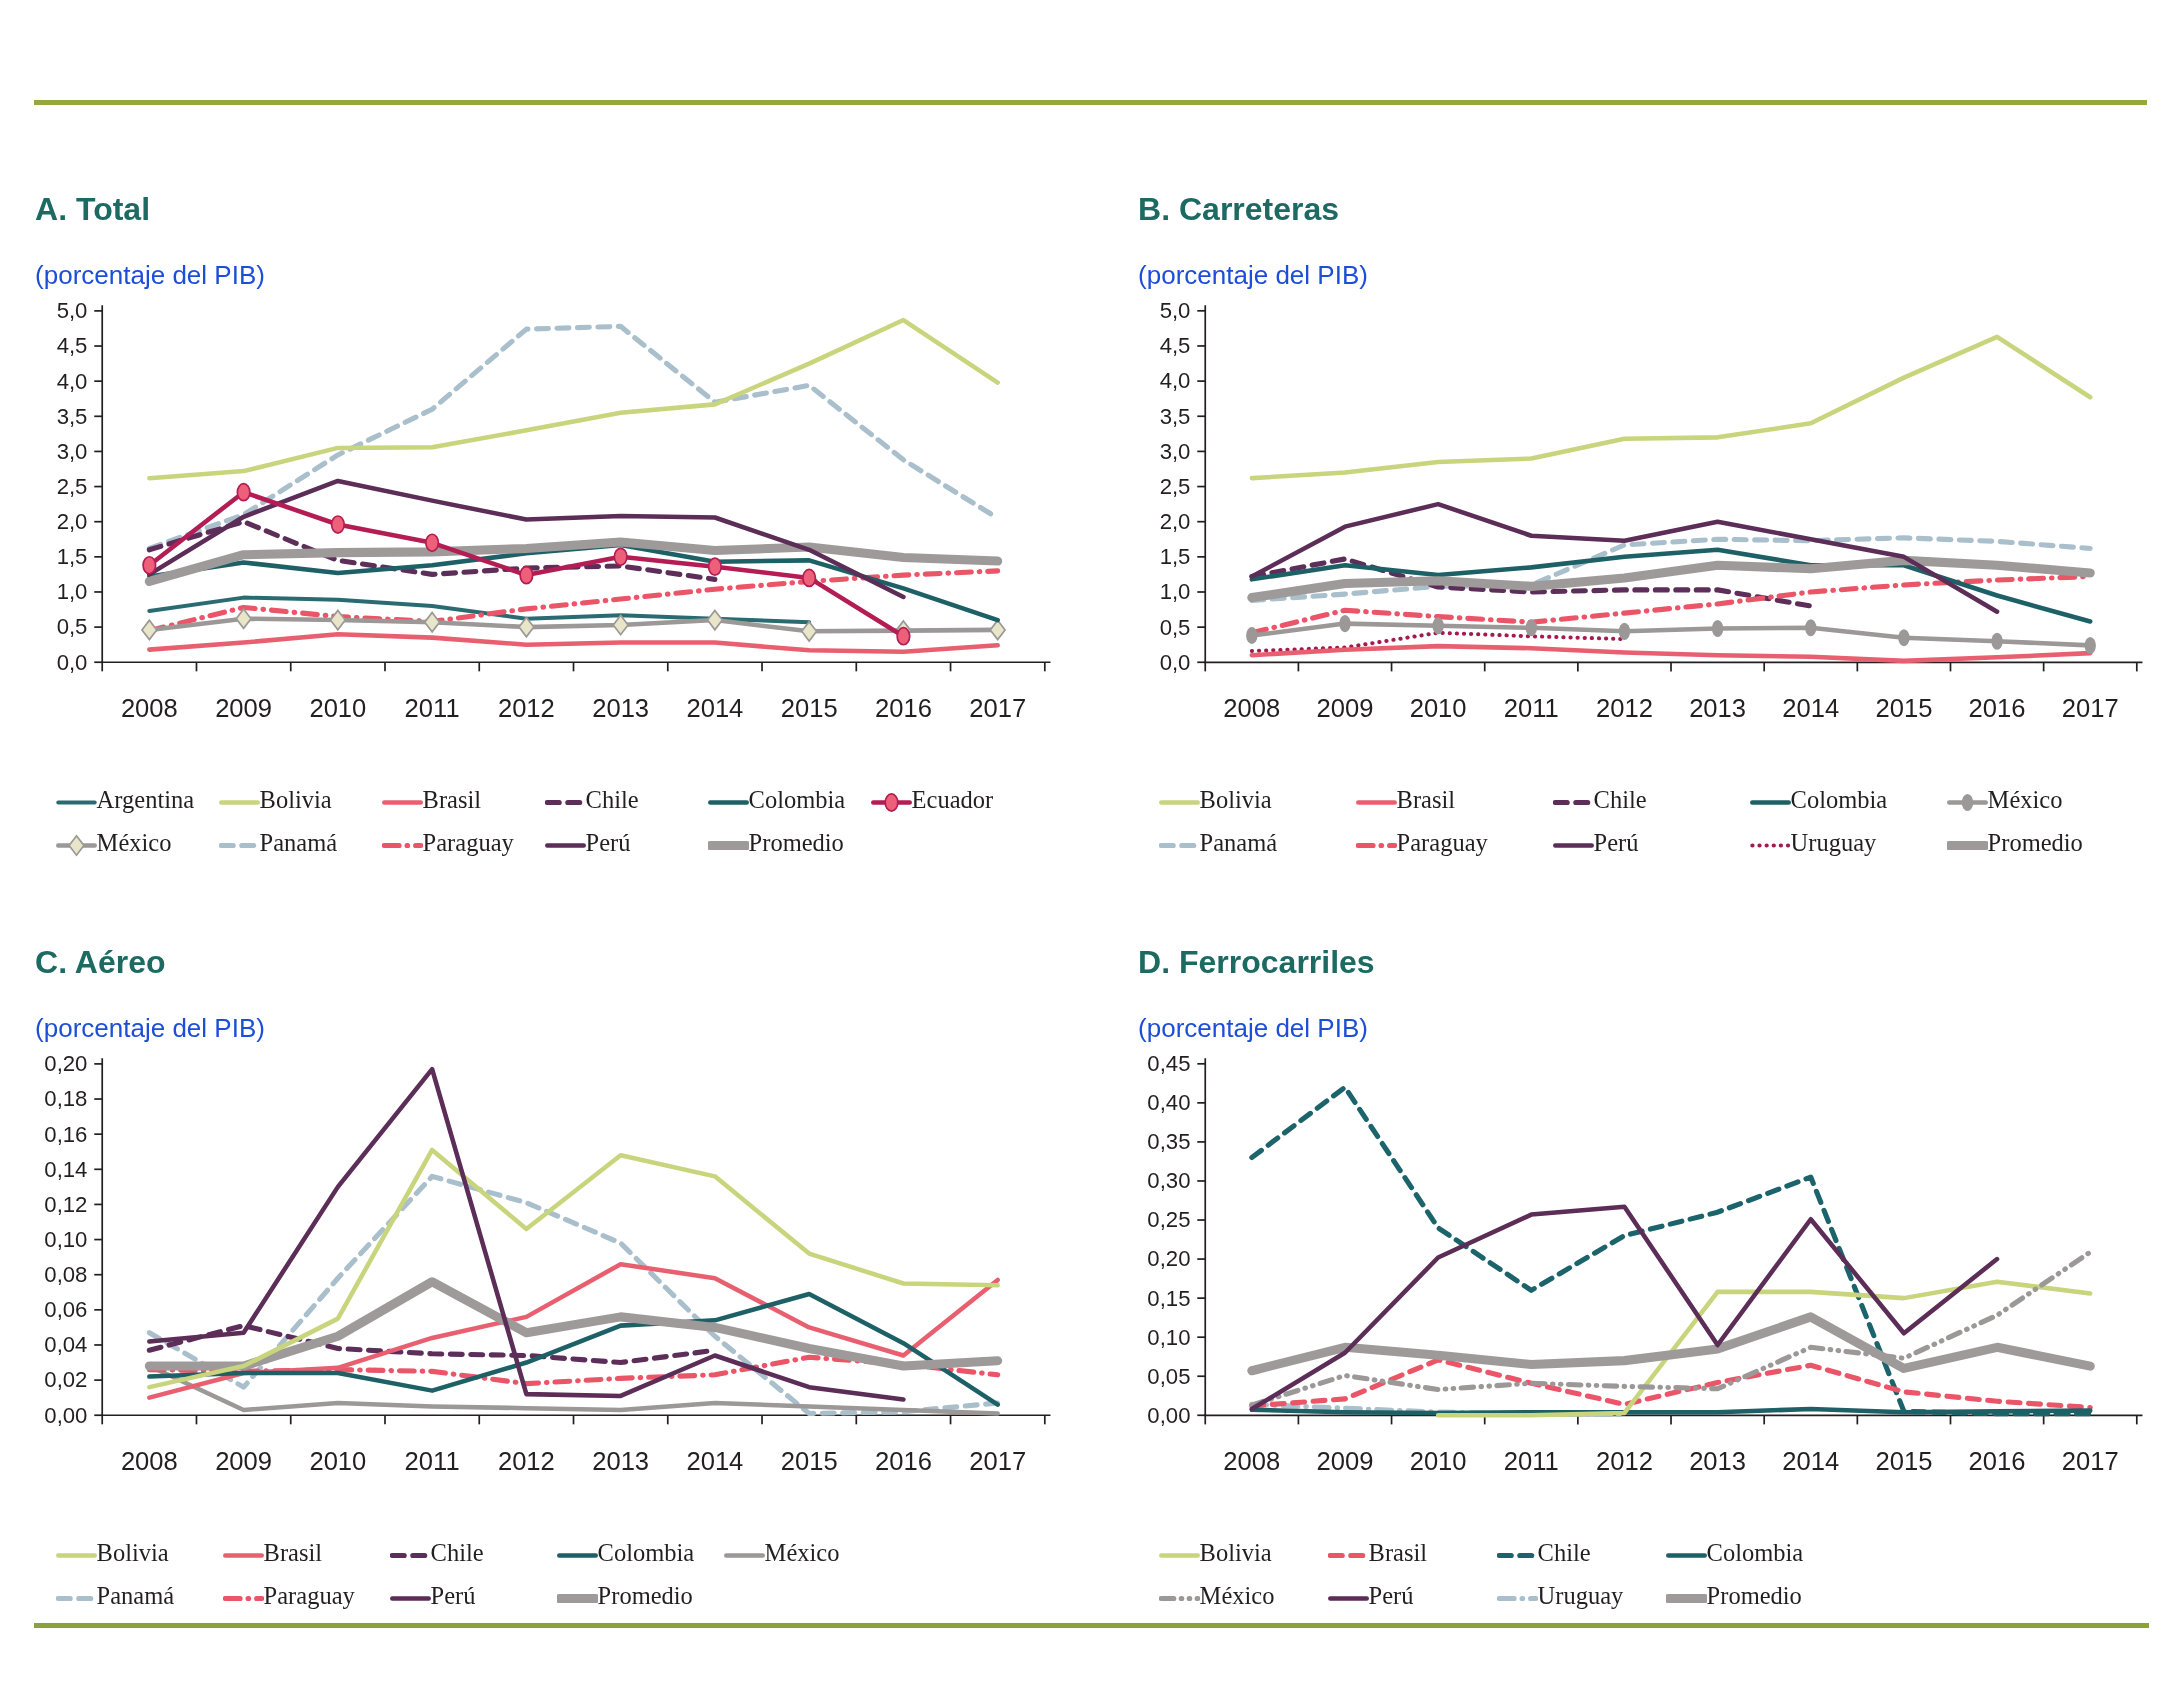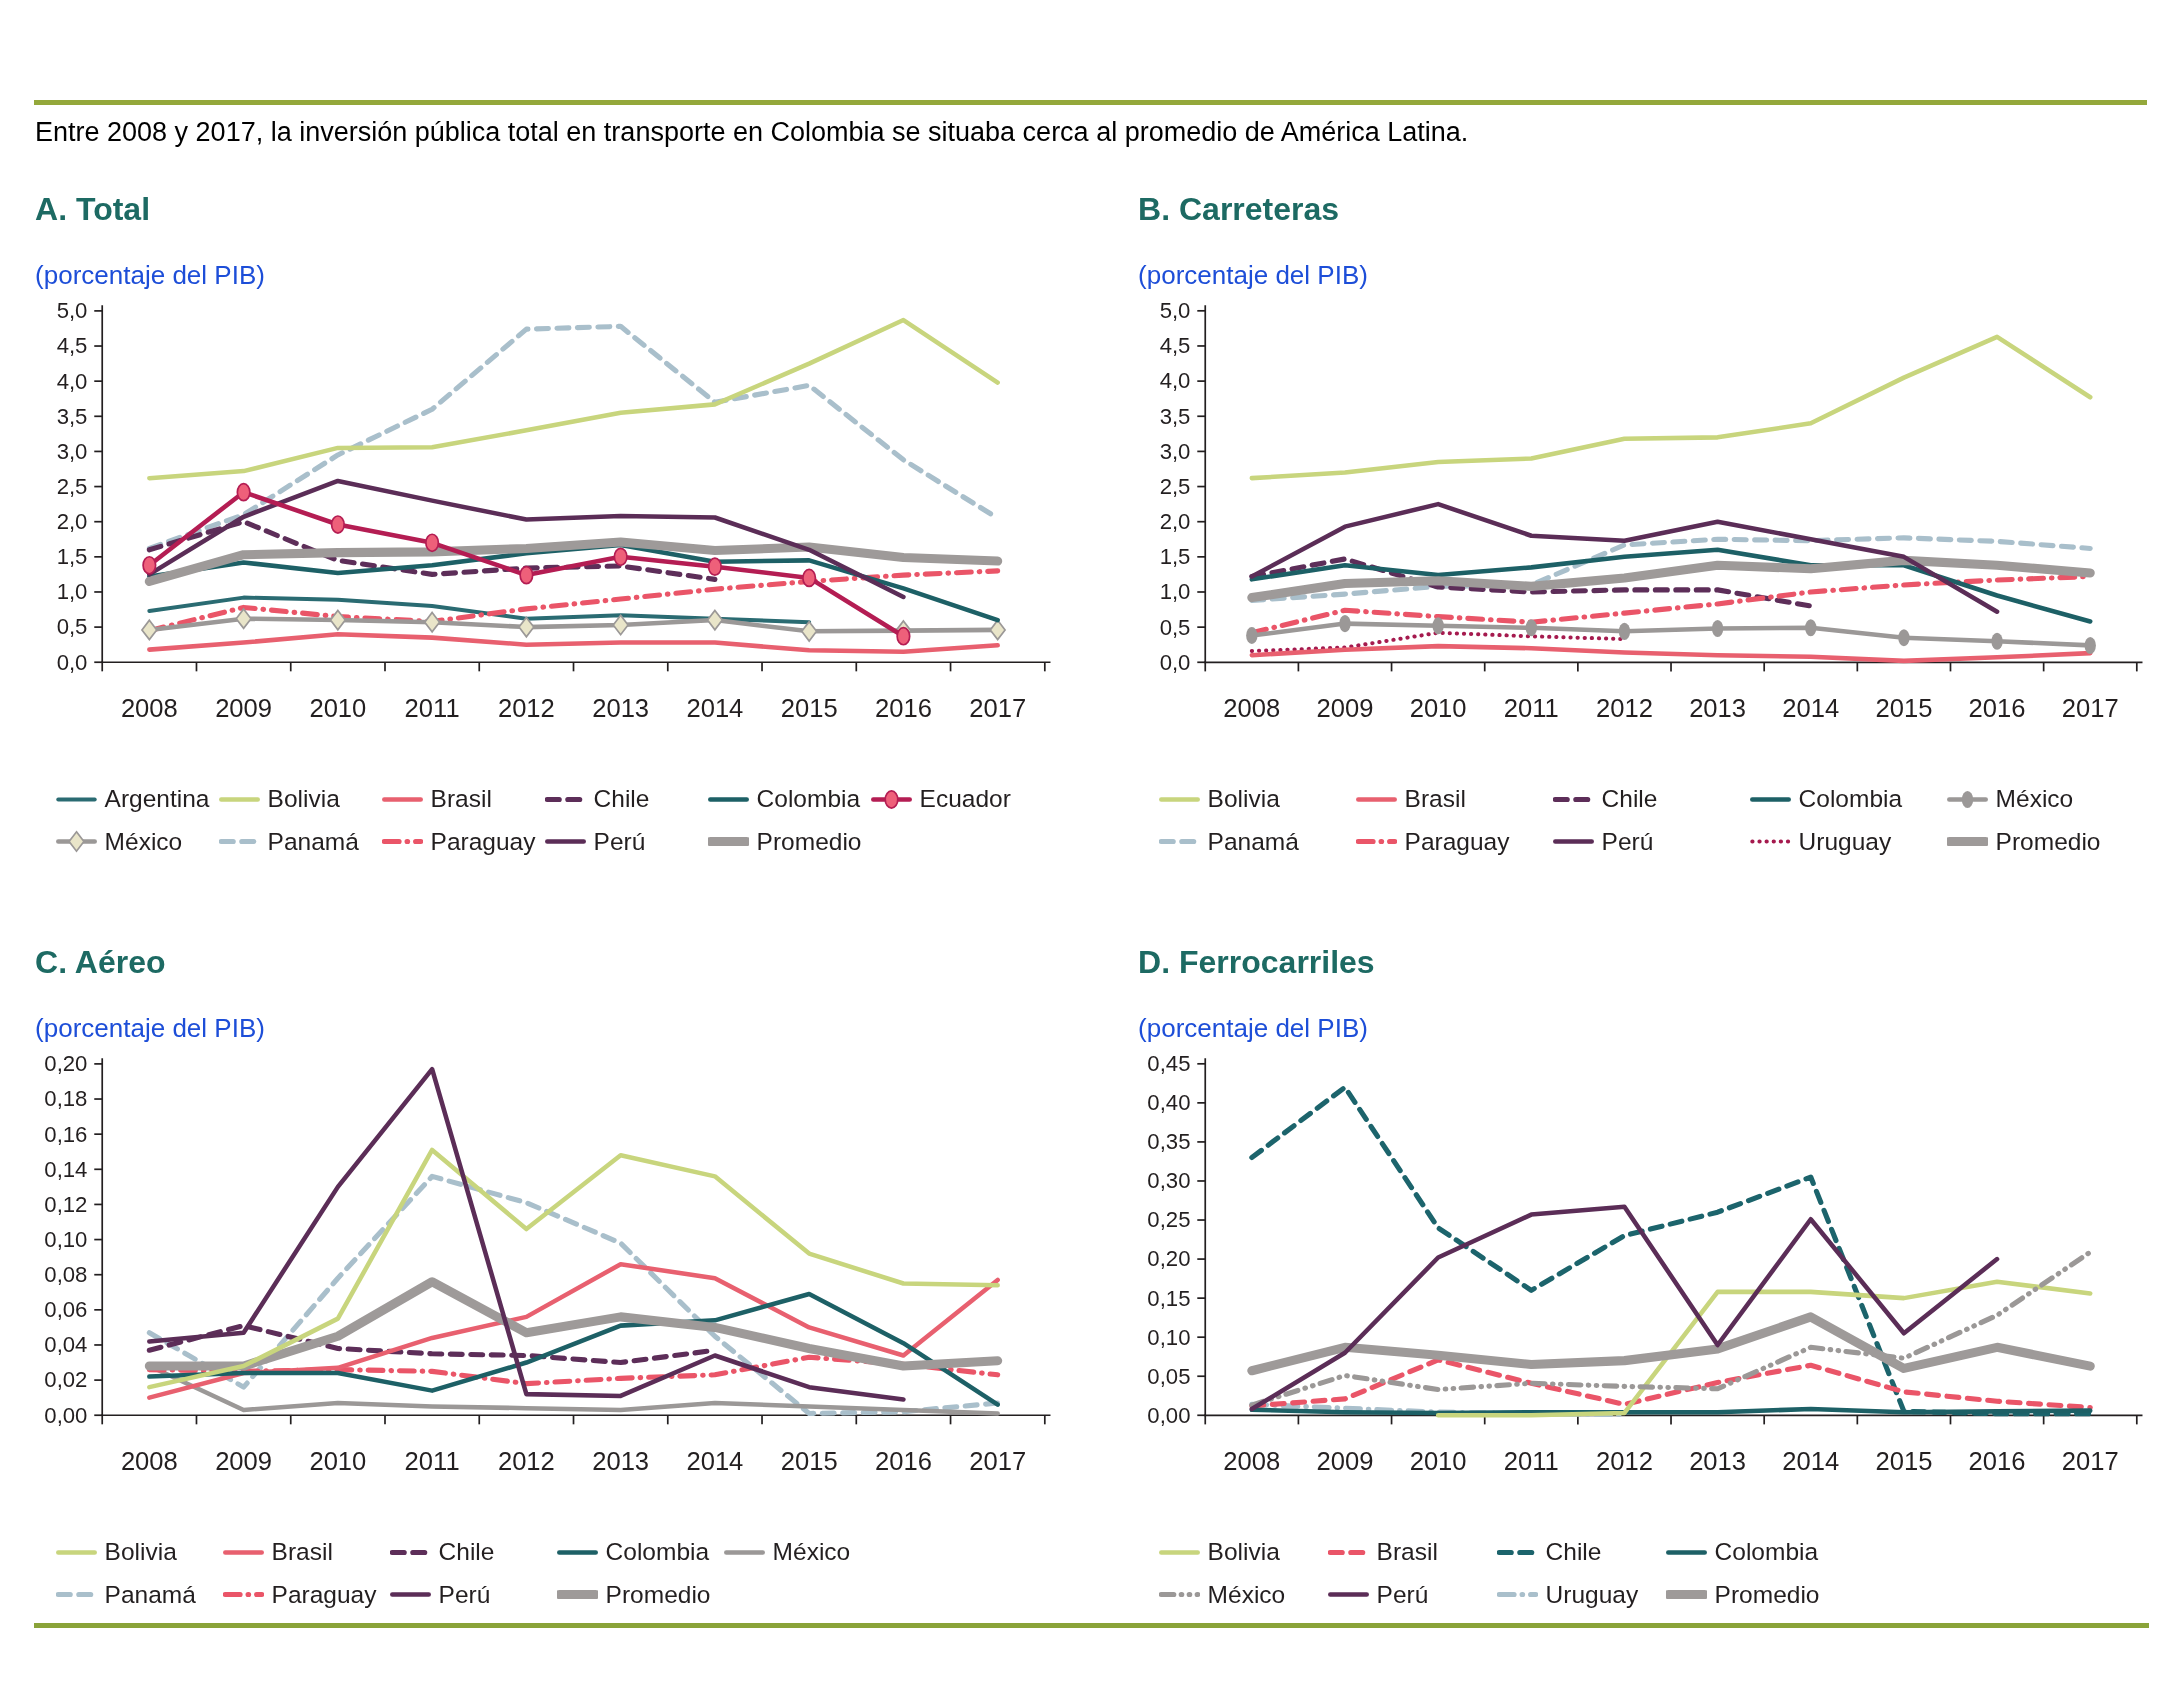--- a/index.html
+++ b/index.html
@@ -14,37 +14,36 @@
   .panel-a{left:34px;top:191px;width:1052px;}
   .panel-b{left:1137px;top:191px;width:1024px;}
   .panel-c{left:34px;top:944px;width:1052px;}
   .panel-d{left:1137px;top:944px;width:1024px;}
   .panel h2{position:absolute;top:0;left:1.1px;margin:0;font-size:32px;font-weight:600;color:#1d6a63;}
   .panel .unit{position:absolute;top:69px;left:1.1px;font-size:26px;color:#1d4ed8;}
   .panel svg.chart{position:absolute;top:106px;left:0;}
 
   .legend{position:absolute;top:593px;left:21.6px;right:0;}
   .legend-row{display:flex;flex-wrap:nowrap;align-items:center;margin-bottom:12.5px;}
-  .legend-item{display:flex;align-items:center;gap:8px;height:30px;flex:0 0 auto;}
+  .legend-item{display:flex;align-items:flex-end;height:30px;flex:0 0 auto;font-family:Liberation Serif, serif;}
   .panel-a .legend-item{width:163px;}
   .panel-b .legend-item{width:197px;}
   .panel-c .legend-item{width:167px;}
   .panel-d .legend-item{width:169px;}
   .legend-item .lab{font-size:24.5px;color:#231f20;white-space:nowrap;}
 
   .bottom-rule{position:absolute;left:34px;right:34px;top:1623px;height:5.1px;background:#8aa339;}
   .footer-text{position:absolute;left:36px;top:1647px;margin:0;font-size:28px;color:#000;}
 </style>
 </head>
 <body>
 
 <div class="page">
 
   <div class="top-rule"></div>
-  <p class="fig-subtitle">Entre 2008 y 2017, la inversión pública total en transporte en Colombia se situaba cerca al promedio de América Latina.</p>
 
   <section class="panel panel-a">
     <h2>A. Total</h2>
     <div class="unit">(porcentaje del PIB)</div>
     <svg class="chart" width="1029" height="461" viewBox="0 0 1810 810">
         <g stroke="#231f20" stroke-width="3">
           <line x1="120" y1="14" x2="120" y2="642"></line>
           <line x1="118" y1="642" x2="1788" y2="642"></line>
           <line x1="120" y1="642" x2="120" y2="658"></line>
           <line x1="285.8" y1="642" x2="285.8" y2="658"></line>

